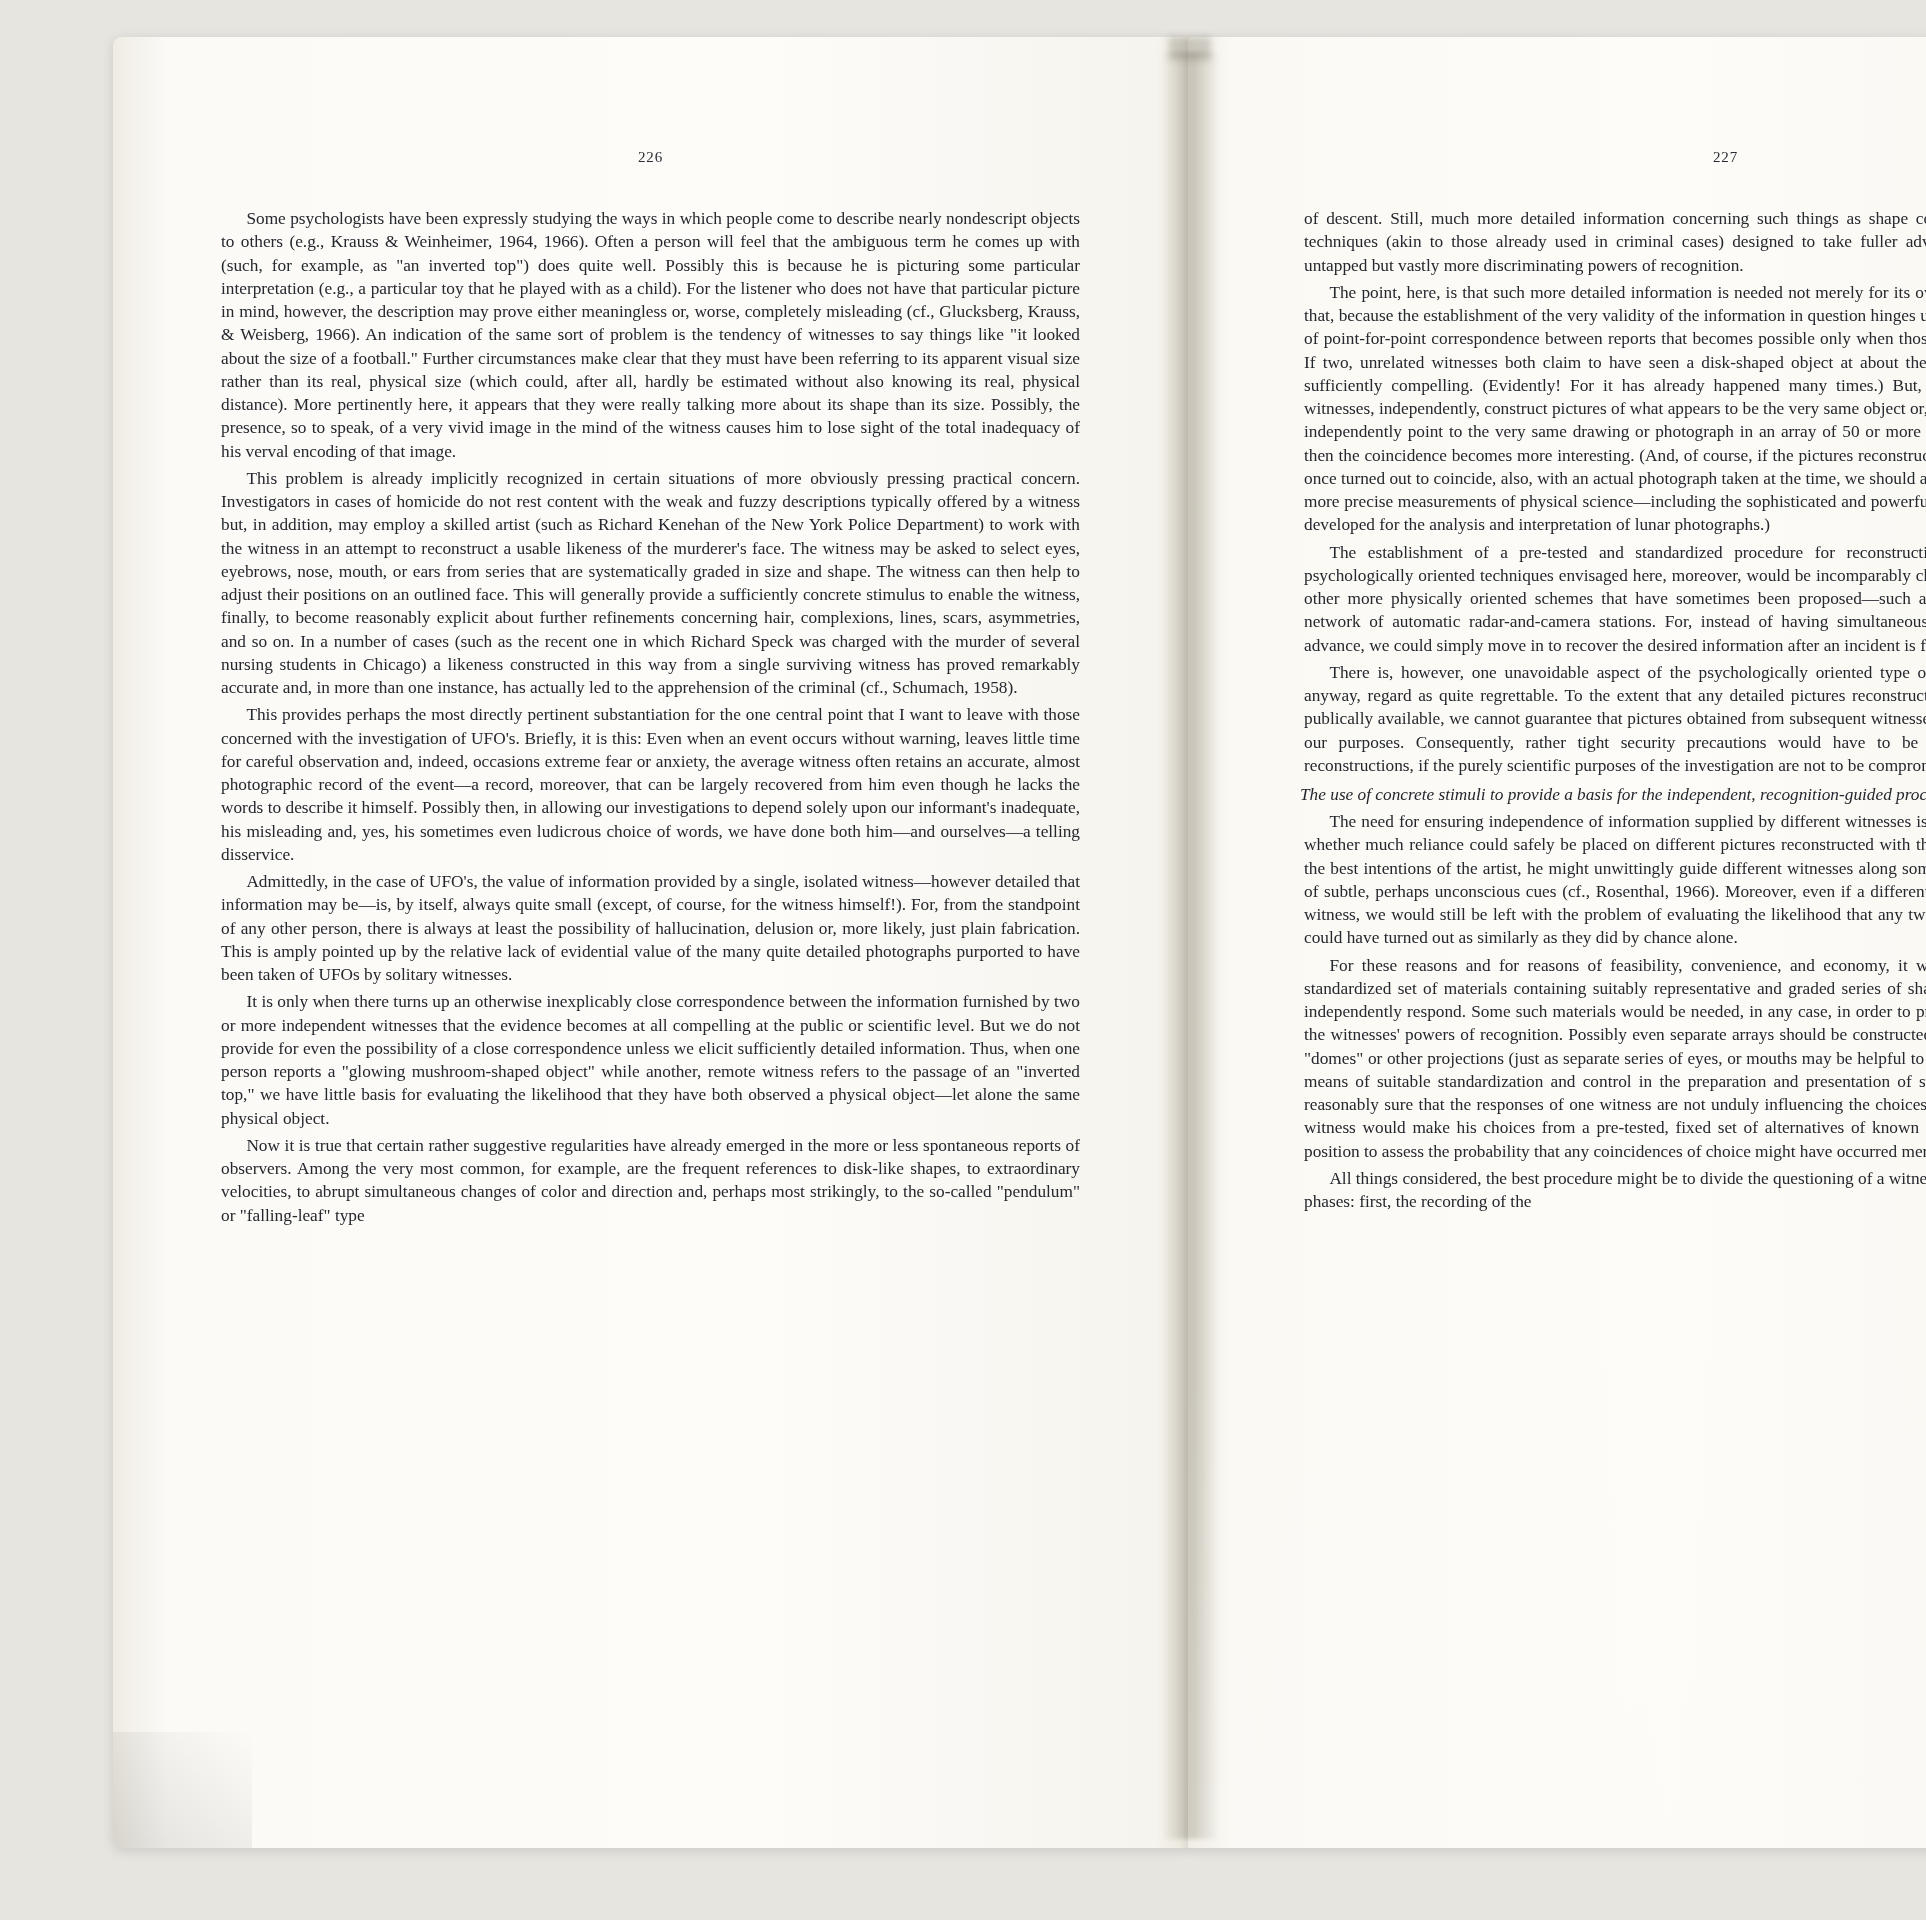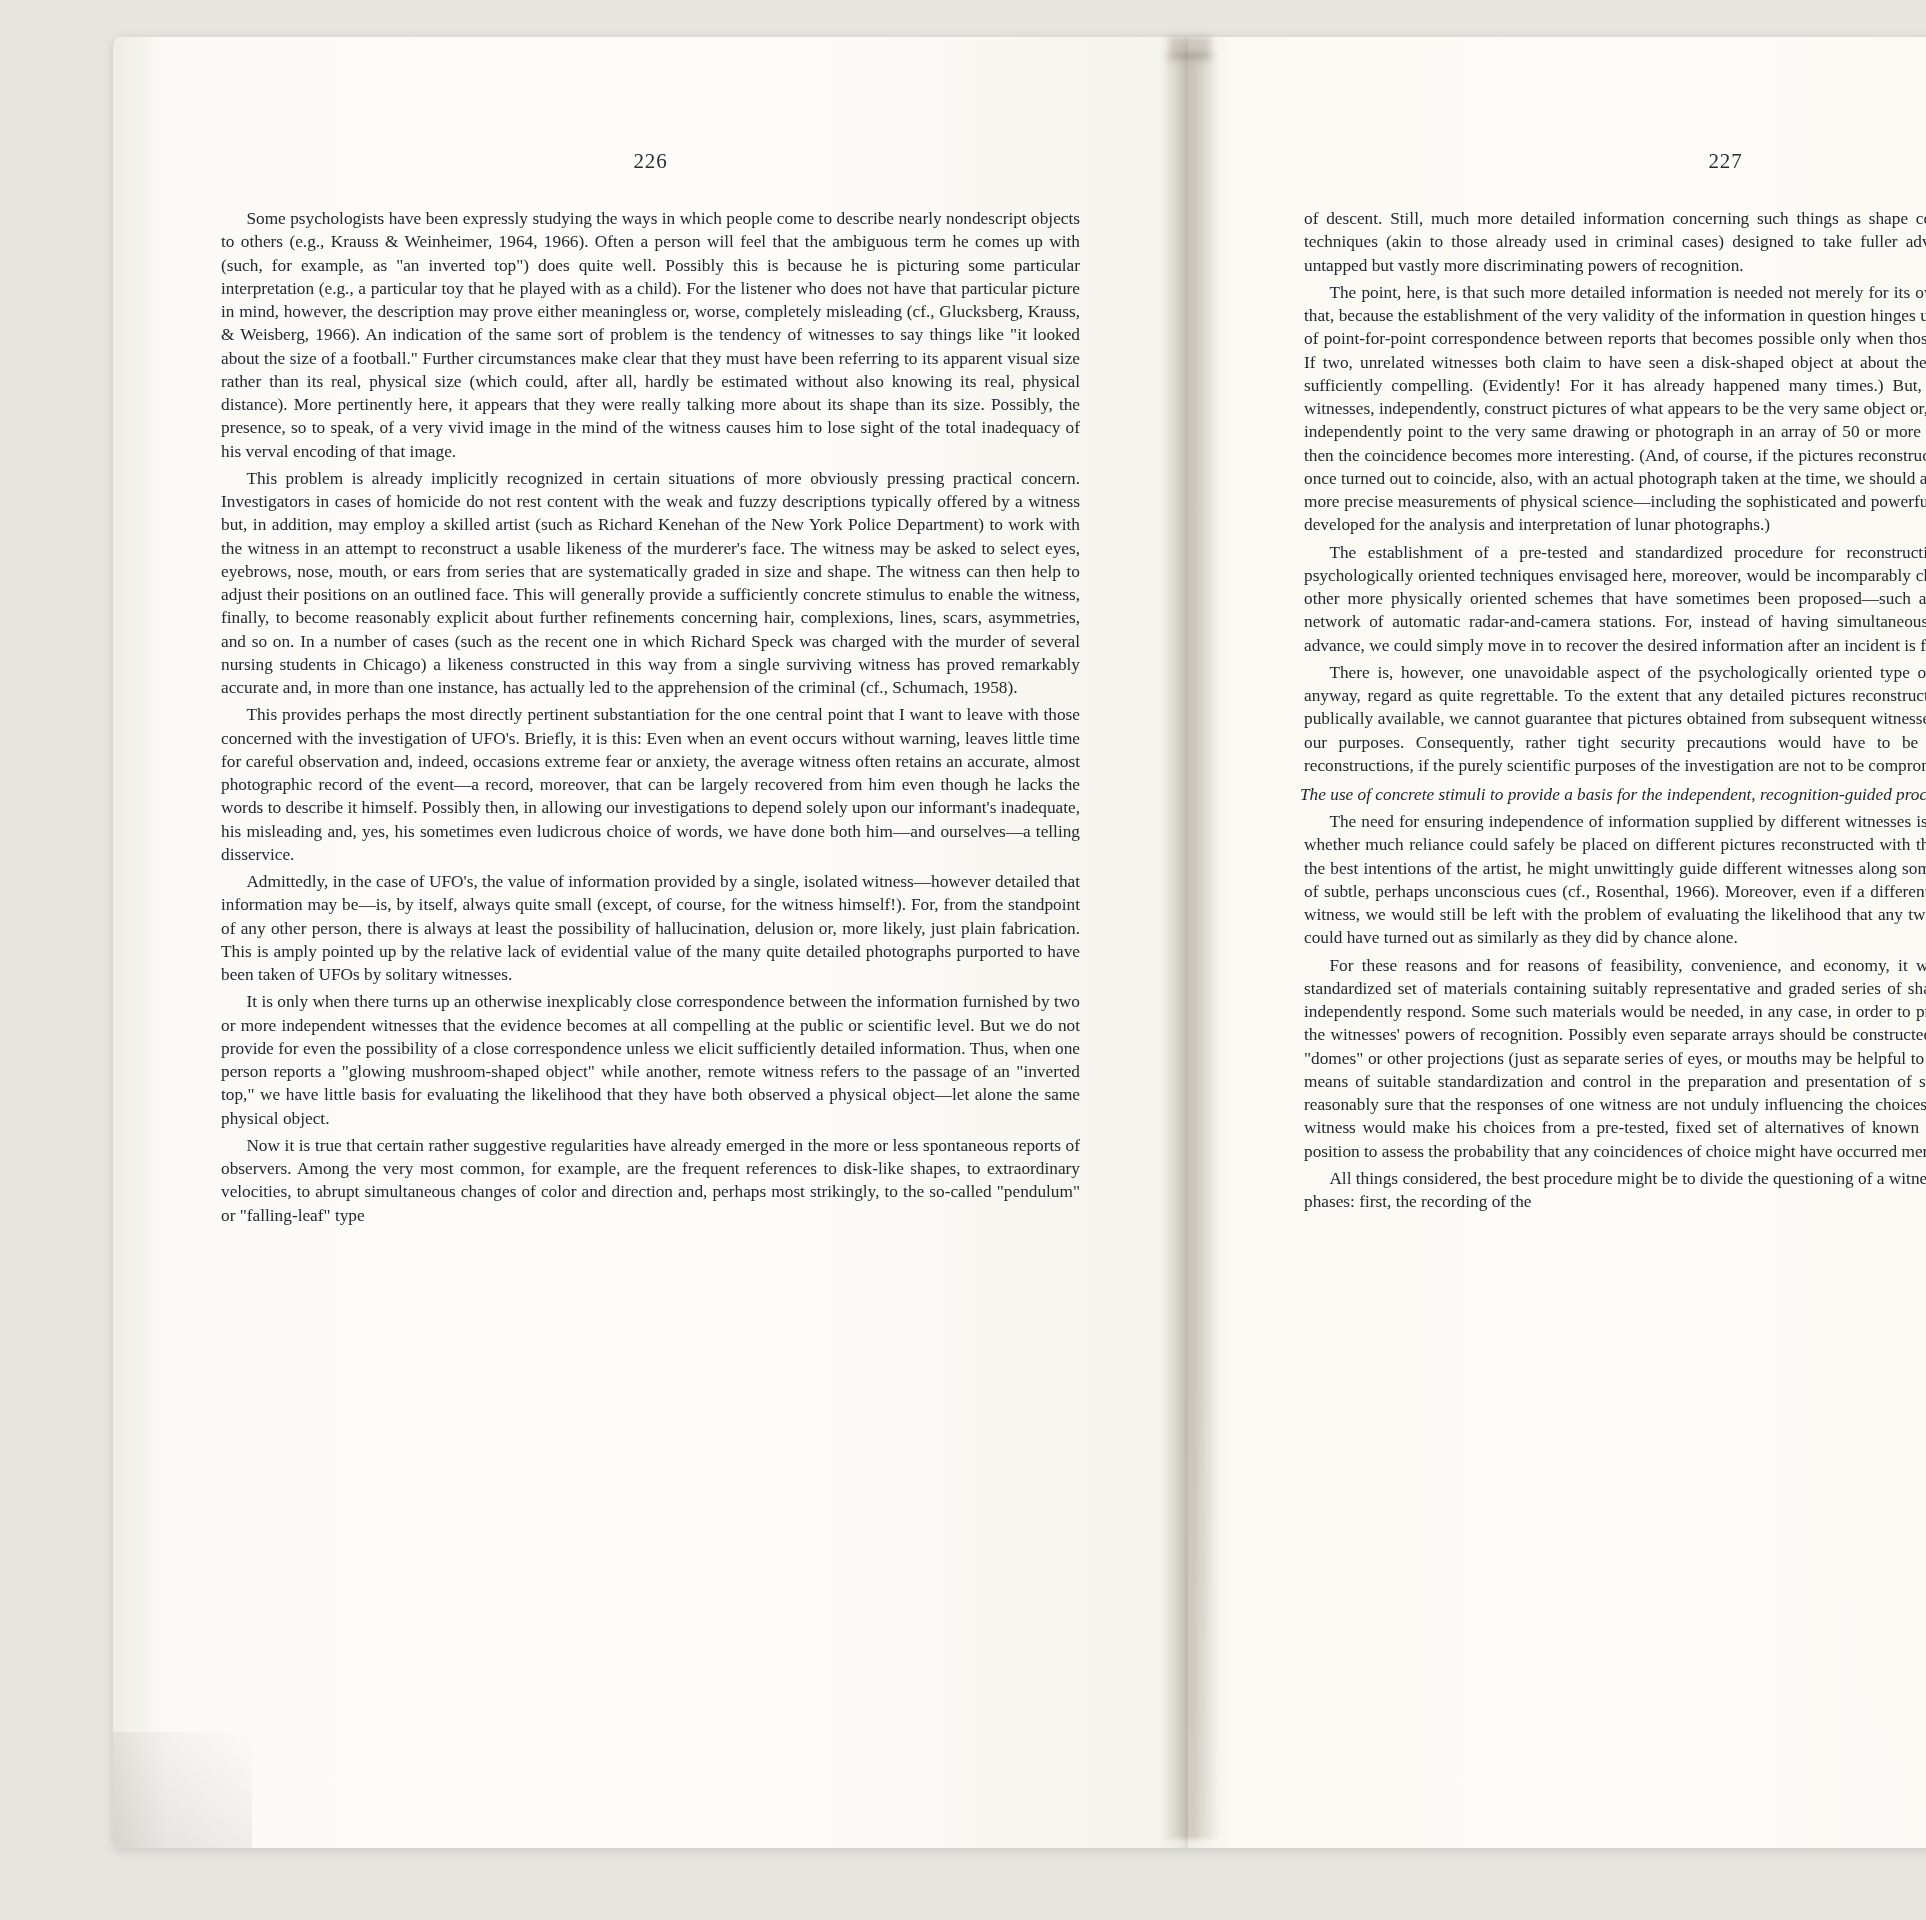--- a/index.html
+++ b/index.html
@@ -59,21 +59,21 @@
   }
   .page-inner {
     position: absolute;
     top: 0; left: 0; right: 0; bottom: 0;
   }
   .folio {
     position: absolute;
     top: 112px;
     width: 100%;
     text-align: center;
-    font-size: 21px;
+    font-size: 15px;
     letter-spacing: 0.8px;
     color: #2a2c33;
   }
   .folio-right { text-align: center; }
   .col {
     position: absolute;
     top: 166px;
     font-size: 17.3px;
     line-height: 1.345;
     color: #25272e;

